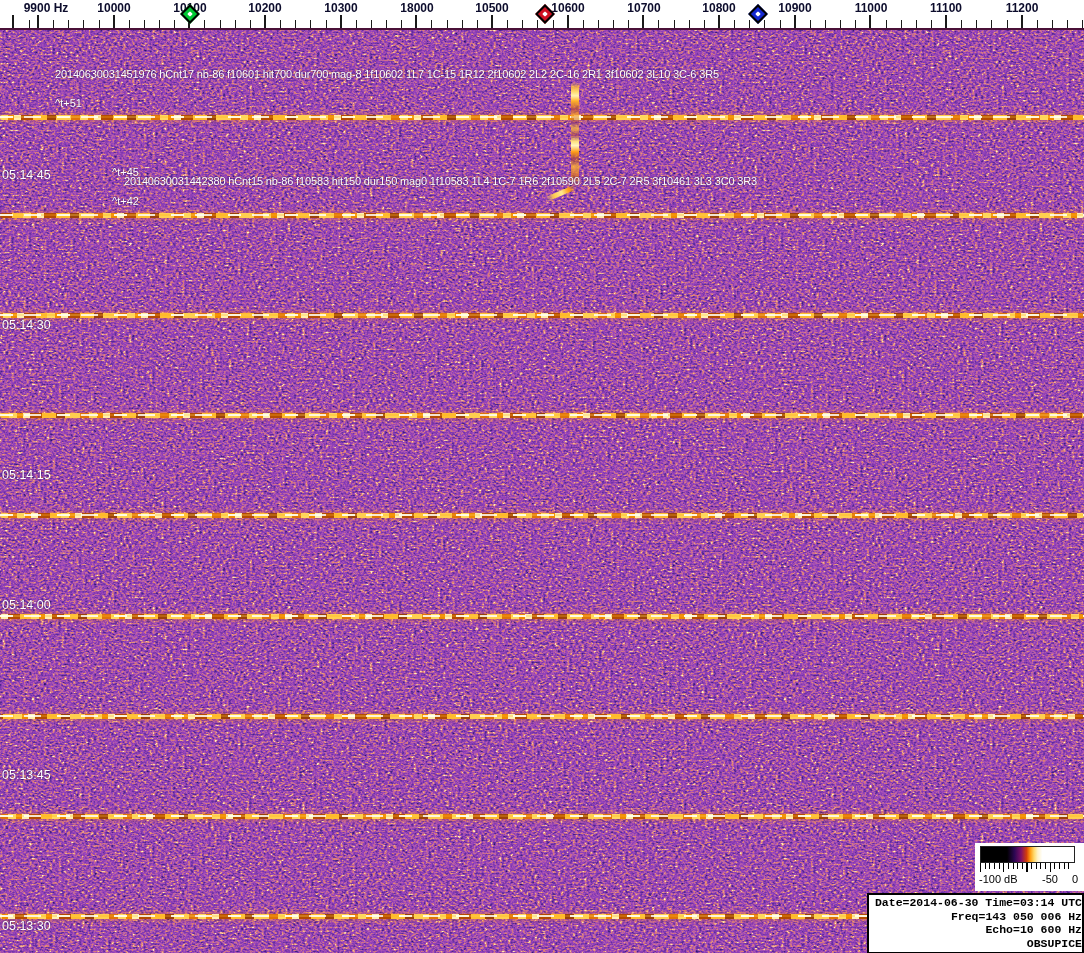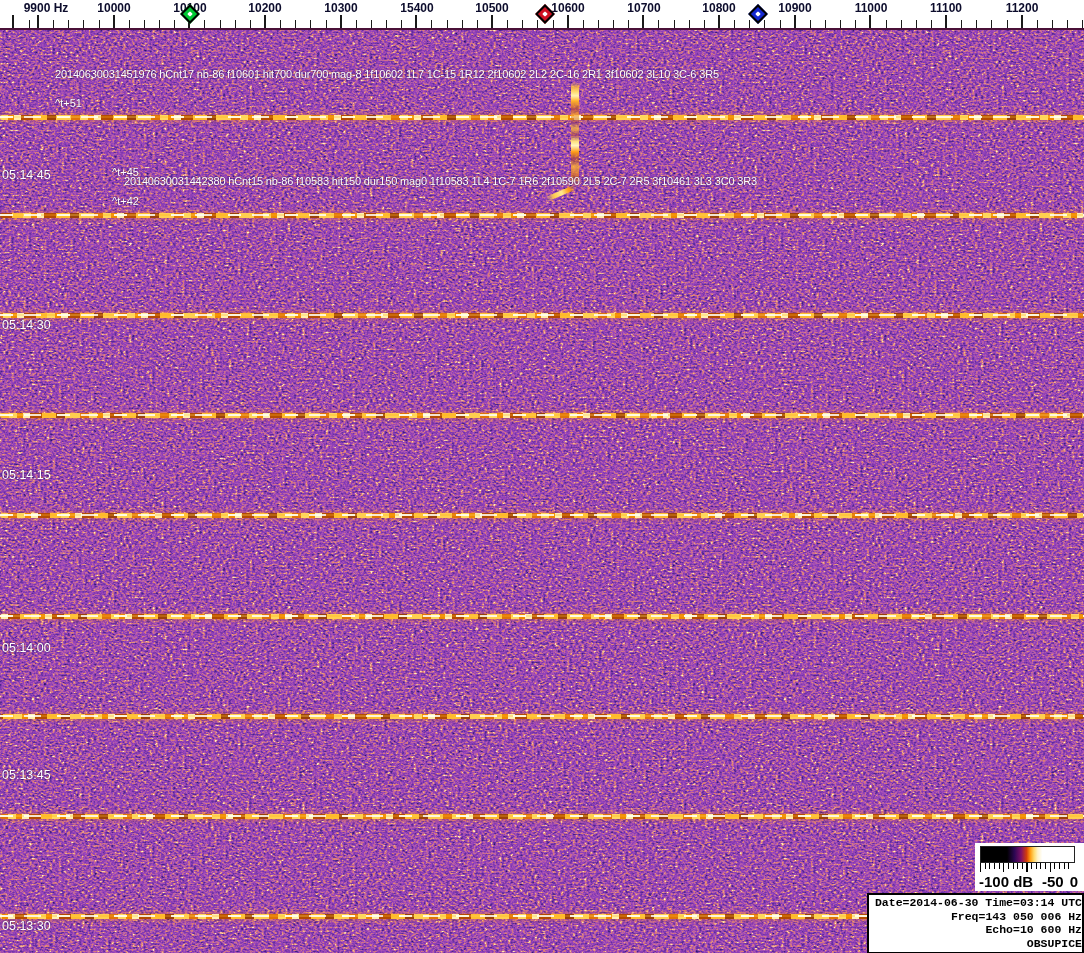--- a/index.html
+++ b/index.html
@@ -64,21 +64,21 @@
   .legend { position:absolute; left:975px; top:813px; width:109px; height:48px;
     background:#ffffff; z-index:4; }
   .legend-bar { position:absolute; left:5px; top:3px; width:93px; height:15px;
     background:linear-gradient(90deg,#000 0%,#000 28%,#2c0752 36%,#7c0f68 43%,#d43d0a 49%,
       #ff9c10 53%,#ffd96a 57%,#fff3c8 61%,#fff 66%,#fff 100%);
     border:1px solid #222; }
   .legend-ticks { position:absolute; left:5px; top:20px; width:93px; height:9px;
     background-image:repeating-linear-gradient(90deg,#000 0 1px,transparent 1px 4.65px),
                      repeating-linear-gradient(90deg,#000 0 1px,transparent 1px 23.25px);
     background-size:93px 6px,93px 9px; background-repeat:no-repeat; }
-  .legend-label { position:absolute; top:30px; font-weight:bold; font-size:15px; color:#000; }
+  .legend-label { position:absolute; top:30px; font-weight:normal; font-size:11px; color:#000; }
   .legend-label.l1 { left:4px; }
   .legend-label.l2 { left:59px;margin-left:8px; }
   .legend-label.l3 { right:6px; }
 
   
   .infobox { position:absolute; left:867px; top:863px; width:209px; height:56px;
     background:#ffffff; border:2px solid #000; z-index:4;
     font-family:"Liberation Mono", monospace; font-weight:bold; font-size:11.5px;
     line-height:13.5px; color:#000; padding:1px 0 0 4px; }
   .infobox div { white-space:nowrap; }
@@ -89,21 +89,21 @@
 <div class="screen">
 
   <div class="freq-axis">
     <div class="ticks minor"></div>
     <div class="ticks major"></div>
     <span class="flabel" style="left:46px">9900 Hz</span>
     <span class="flabel" style="left:114px">10000</span>
     <span class="flabel" style="left:190px">10100</span>
     <span class="flabel" style="left:265px">10200</span>
     <span class="flabel" style="left:341px">10300</span>
-    <span class="flabel" style="left:417px">15400</span>
+    <span class="flabel" style="left:417px">18000</span>
     <span class="flabel" style="left:492px">10500</span>
     <span class="flabel" style="left:568px">10600</span>
     <span class="flabel" style="left:644px">10700</span>
     <span class="flabel" style="left:719px">10800</span>
     <span class="flabel" style="left:795px">10900</span>
     <span class="flabel" style="left:871px">11000</span>
     <span class="flabel" style="left:946px">11100</span>
     <span class="flabel" style="left:1022px">11200</span>
     <span class="marker green" style="left:190px"></span>
     <span class="marker red" style="left:545px"></span>
@@ -142,21 +142,21 @@
 
     <span class="ann" style="left:55px;top:38px">20140630031451976 hCnt17 nb-86 f10601 hit700 dur700 mag-8 1f10602 1L7 1C-15 1R12 2f10602 2L2 2C-16 2R1 3f10602 3L10 3C-6 3R5</span>
     <span class="tag" style="left:55px;top:67px">^t+51</span>
     <span class="tag" style="left:112px;top:136px">^t+45</span>
     <span class="ann" style="left:124px;top:145px">20140630031442380 hCnt15 nb-86 f10583 hit150 dur150 mag0 1f10583 1L4 1C-7 1R6 2f10590 2L5 2C-7 2R5 3f10461 3L3 3C0 3R3</span>
     <span class="tag" style="left:112px;top:165px">^t+42</span>
 
     <span class="tlabel" style="top:138px">05:14:45</span>
     <span class="tlabel" style="top:288px">05:14:30</span>
     <span class="tlabel" style="top:438px">05:14:15</span>
-    <span class="tlabel" style="top:611px">05:14:00</span>
+    <span class="tlabel" style="top:568px">05:14:00</span>
     <span class="tlabel" style="top:738px">05:13:45</span>
     <span class="tlabel" style="top:889px">05:13:30</span>
 
     <div class="legend">
       <div class="legend-bar"></div>
       <div class="legend-ticks"></div>
       <span class="legend-label l1">-100 dB</span>
       <span class="legend-label l2">-50</span>
       <span class="legend-label l3">0</span>
     </div>

